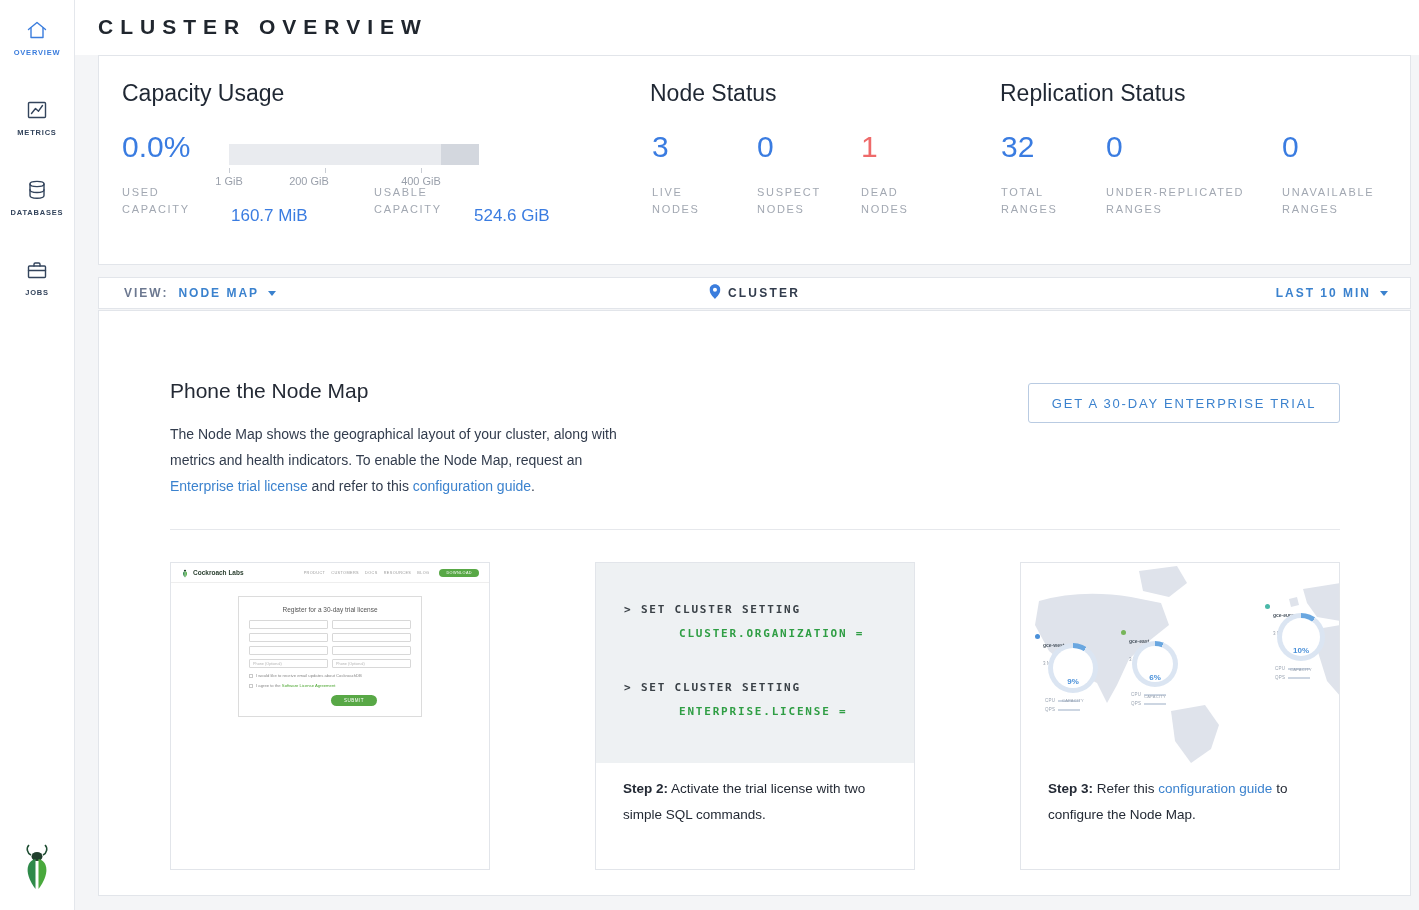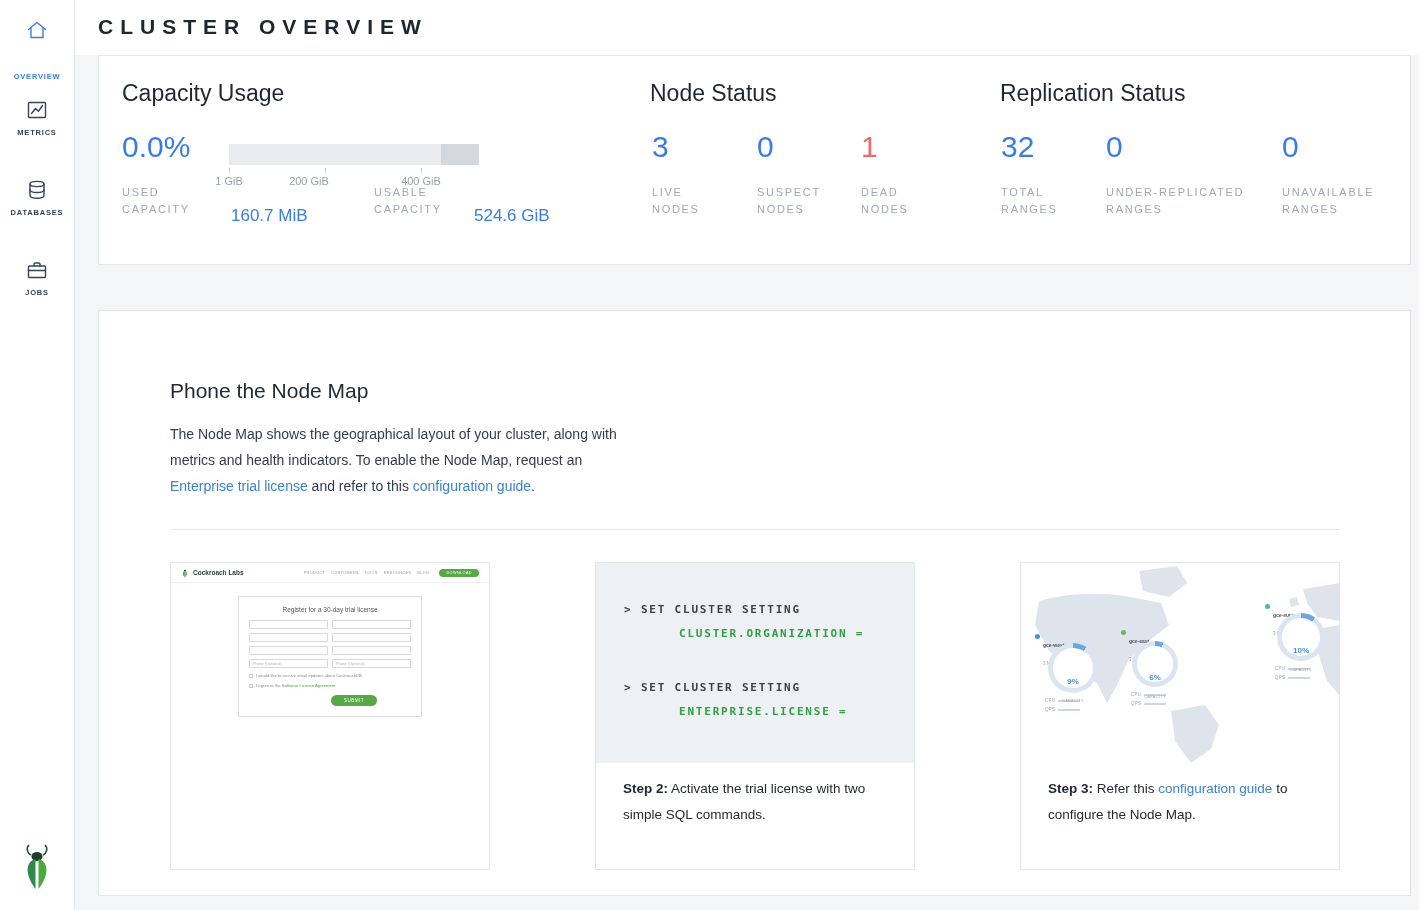--- a/index.html
+++ b/index.html
@@ -3,21 +3,21 @@
 <meta charset="utf-8">
 <style>
   * { box-sizing: border-box; margin: 0; padding: 0; }
   html,body { width:1419px; height:910px; }
   body { font-family:"Liberation Sans","DejaVu Sans",sans-serif; background:#f4f5f7; color:#242a35; }
   .app { position:relative; width:1419px; height:910px; overflow:hidden; }
 
   
   .sidebar { position:absolute; left:0; top:0; width:75px; height:910px; background:#fff; border-right:1px solid #e4e7ec; }
   .nav-item { position:absolute; left:0; width:100%; display:flex; flex-direction:column; align-items:center; color:#33445c; cursor:pointer; }
-  .nav-item.active { color:#3b7ddd;gap:24px; }
+  .nav-item.active { color:#3b7ddd; }
   .nav-label { font-size:7.5px; font-weight:bold; letter-spacing:0.8px; margin-top:6px; }
   .nav-icon svg { display:block; }
   .logo { position:absolute; left:50%; transform:translateX(-50%); bottom:14px; }
 
   
   .main { position:absolute; left:75px; top:0; right:0; bottom:0; background:#f4f5f7; }
   .topband { position:absolute; left:0; right:0; top:0; height:55px; background:#fff; }
   .page-title { position:absolute; left:23px; top:15px; font-size:21px; font-weight:700; letter-spacing:7px; color:#20262e; }
 
   
@@ -195,26 +195,48 @@
       <div class="big-num" style="left:1007px">0</div>
       <div class="stat-label" style="left:1007px">
         <span>UNDER-REPLICATED</span><br><span>RANGES</span>
       </div>
       <div class="big-num" style="left:1183px">0</div>
       <div class="stat-label" style="left:1183px">
         <span>UNAVAILABLE</span><br><span>RANGES</span>
       </div>
     </section>
 
+    <div class="toolbar">
+      <div class="toolbar-left">
+        <span class="view-label">VIEW:</span>
+        <span class="dropdown">
+          <span>NODE MAP</span>
+          <span class="caret"></span>
+        </span>
+      </div>
+      <div class="toolbar-center">
+        <span>
+          <svg width="11" height="15" viewBox="0 0 12 16">
+              <path d="M6 0 C2.7 0 0 2.7 0 6 C0 10.5 6 16 6 16 C6 16 12 10.5 12 6 C12 2.7 9.3 0 6 0 Z M6 8.2 A2.2 2.2 0 1 1 6 3.8 A2.2 2.2 0 0 1 6 8.2 Z" fill="#3b7ddd"></path>
+            </svg>
+        </span>
+        <span>CLUSTER</span>
+      </div>
+      <div class="toolbar-right">
+        <span>LAST 10 MIN</span>
+        <span class="caret"></span>
+      </div>
+    </div>
 
     <section class="panel">
       <h2 class="panel-heading">Phone the Node Map</h2>
       <p class="panel-desc">
         <span>The Node Map shows the geographical layout of your cluster, along with metrics and health indicators. To enable the Node Map, request an </span><a class="link">Enterprise trial license</a><span> and refer to this </span><a class="link">configuration guide</a><span>.</span>
       </p>
+      <button class="trial-btn">GET A 30-DAY ENTERPRISE TRIAL</button>
       <div class="divider"></div>
 
       <div class="cards">
 
         <div class="card">
           <div class="card-media mini-site">
             <div class="mini-header">
               <span>
                 <svg width="8" height="10" viewBox="0 0 34 48">
                     <ellipse cx="17" cy="12.5" rx="5.5" ry="4.5" fill="#1f3d2b"></ellipse>

